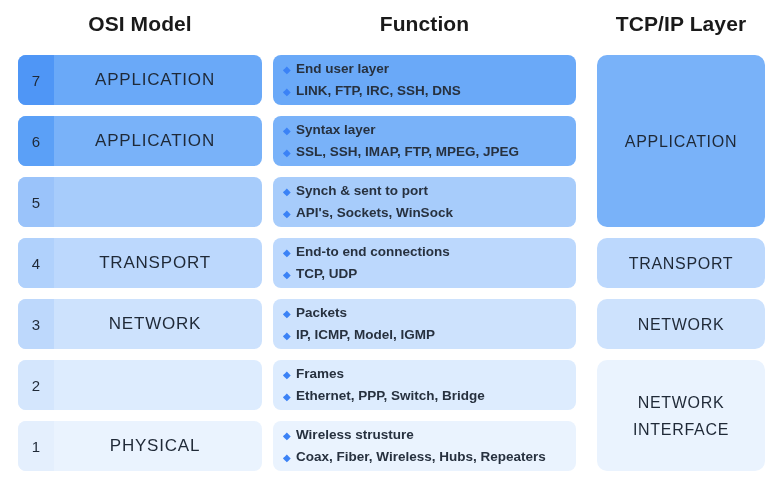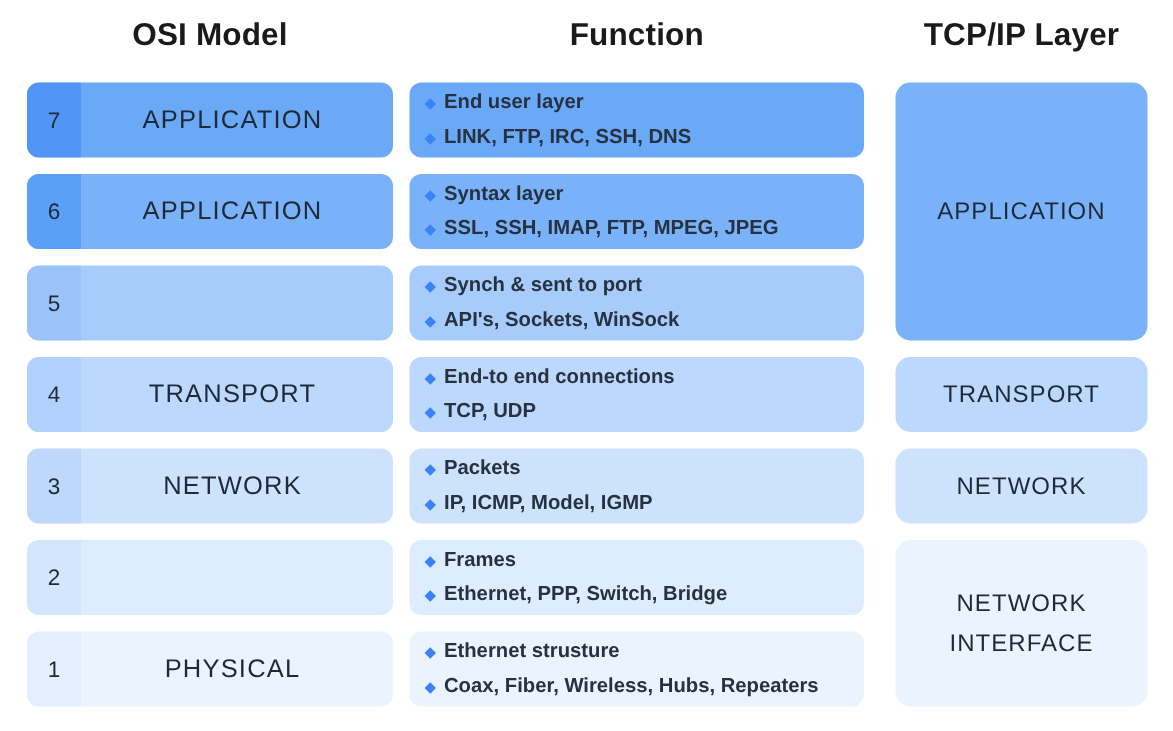--- a/index.html
+++ b/index.html
@@ -246,21 +246,21 @@
       </div>
     </div>
     <div class="row" style="top: 366px;">
       <div class="osi-pill" style="background: rgb(234, 243, 254);">
         <div class="osi-num" style="background: rgb(228, 239, 253);">1</div>
         <div class="osi-label">PHYSICAL</div>
       </div>
       <div class="fn-box" style="background: rgb(234, 243, 254);">
         <div class="fn-line">
           <span class="fn-bullet">◆</span>
-          <span class="fn-text">Ethernet strusture</span>
+          <span class="fn-text">Wireless strusture</span>
         </div>
         <div class="fn-line">
           <span class="fn-bullet">◆</span>
           <span class="fn-text">Coax, Fiber, Wireless, Hubs, Repeaters</span>
         </div>
       </div>
     </div>
   </div>
 <div class="tcp-layer-stack" id="tcp-stack">
     <div class="tcp-box" style="top: 0px; height: 172px; background: rgb(121, 178, 249);">

